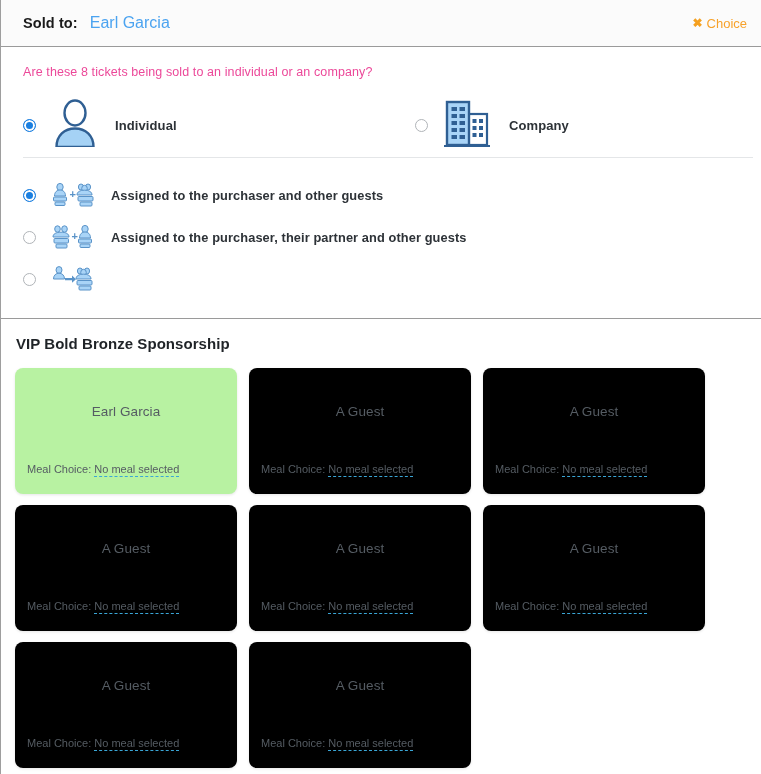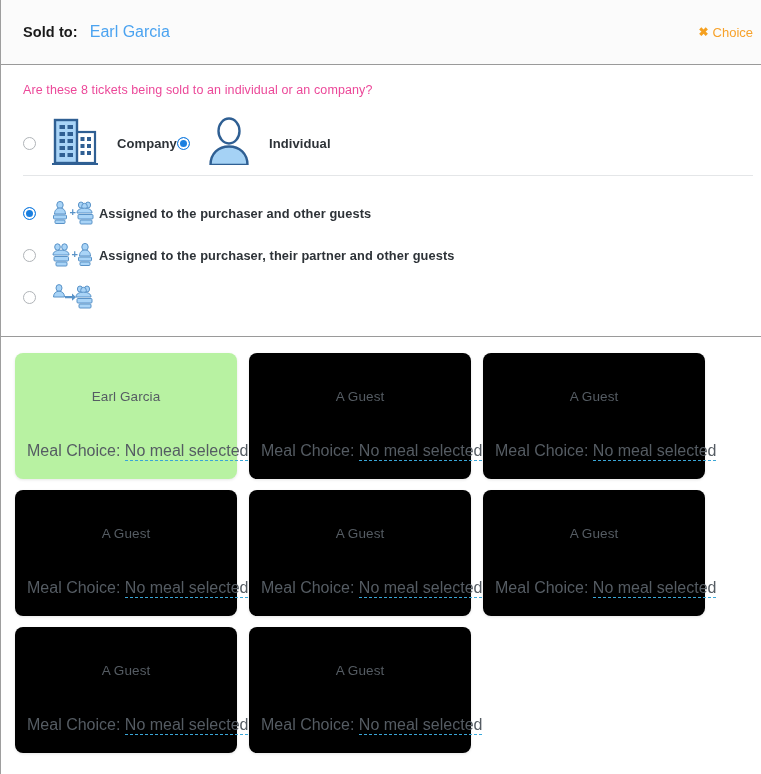--- a/index.html
+++ b/index.html
@@ -19,27 +19,27 @@
     position: relative;
     width: 761px;
     height: 774px;
     box-sizing: border-box;
     border-left: 1px solid #9e9e9e;
     background: #ffffff;
   }
 
   
   .header {
-    height: 65px;
+    height: 47px;
     box-sizing: border-box;
     background: #fbfbfb;
     border-bottom: 1px solid #9a9a9a;
     display: flex;
     align-items: center;
-    padding: 0 4px 0 22px;
+    padding: 0 10px 0 22px;
   }
   .sold-to-label {
     font-size: 14.5px;
     font-weight: bold;
     color: #1a1a1a;
     letter-spacing: 0.1px;
   }
   .sold-to-name {
     font-size: 16px;
     color: #4ba3f0;
@@ -141,21 +141,21 @@
     width: 48px;
     flex: 0 0 auto;
     display: flex;
     align-items: center;
     justify-content: flex-start;
   }
   .assign-label {
     font-size: 12.8px;
     font-weight: bold;
     color: #2d3237;
-    margin-left: 0;
+    margin-left: 12px;
     letter-spacing: 0.1px;
   }
 
   
   .tickets-section {
     padding: 16px 14px 0 14px;
     box-sizing: border-box;
   }
   .tickets-title {
     font-size: 15px;
@@ -187,22 +187,22 @@
     font-size: 13.5px;
     color: #555c63;
     margin-top: 36px;
     letter-spacing: 0.1px;
   }
   .card-meal {
     position: absolute;
     bottom: 19px;
     left: 0;
     right: 0;
-    text-align: center;
-    font-size: 16px;
+    text-align: left;
+    font-size: 11px;
     color: #555c63;
     white-space: nowrap;
     padding-left: 12px;
   }
   .meal-value {
     border-bottom: 1px dashed #3aa6d6;
     padding-bottom: 1px;
     cursor: pointer;
   }
 </style>
@@ -219,20 +219,31 @@
       <span class="clear-x">✖</span>
       <span>Choice</span>
     </span>
   </div>
 
   <div class="type-section">
 
     <div class="question">Are these 8 tickets being sold to an individual or an company?</div>
 
     <div class="entity-row">
+
+      <div class="entity-opt individual">
+        <span class="radio checked"></span>
+        <span class="icon-person">
+          <svg width="48" height="48" viewBox="0 0 48 48">
+            <ellipse cx="24" cy="14" rx="10.5" ry="12.5" fill="#ffffff" stroke="#2f5f93" stroke-width="2.4"></ellipse>
+            <path d="M5.5 48 C5.5 36.5 13.5 29.5 24 29.5 C34.5 29.5 42.5 36.5 42.5 48 Z" fill="#a5d2f5" stroke="#2f5f93" stroke-width="2.4"></path>
+          </svg>
+        </span>
+        <span class="entity-label">Individual</span>
+      </div>
 
       <div class="entity-opt company">
         <span class="radio"></span>
         <span class="icon-company">
           <svg width="52" height="48" viewBox="0 0 52 48">
 
             <rect x="27" y="15" width="19" height="31" fill="#ffffff" stroke="#2f5f93" stroke-width="2.2"></rect>
             <rect x="31.5" y="20" width="4" height="4" fill="#2f5f93"></rect>
             <rect x="38" y="20" width="4" height="4" fill="#2f5f93"></rect>
             <rect x="31.5" y="27" width="4" height="4" fill="#2f5f93"></rect>
@@ -250,31 +261,20 @@
             <rect x="10.5" y="29" width="5.5" height="4" fill="#2f5f93"></rect>
             <rect x="18.5" y="29" width="5.5" height="4" fill="#2f5f93"></rect>
             <rect x="10.5" y="36" width="5.5" height="4" fill="#2f5f93"></rect>
             <rect x="18.5" y="36" width="5.5" height="4" fill="#2f5f93"></rect>
             <rect x="3" y="46" width="46" height="2.2" fill="#2f5f93"></rect>
           </svg>
         </span>
         <span class="entity-label">Company</span>
       </div>
 
-      <div class="entity-opt individual">
-        <span class="radio checked"></span>
-        <span class="icon-person">
-          <svg width="48" height="48" viewBox="0 0 48 48">
-            <ellipse cx="24" cy="14" rx="10.5" ry="12.5" fill="#ffffff" stroke="#2f5f93" stroke-width="2.4"></ellipse>
-            <path d="M5.5 48 C5.5 36.5 13.5 29.5 24 29.5 C34.5 29.5 42.5 36.5 42.5 48 Z" fill="#a5d2f5" stroke="#2f5f93" stroke-width="2.4"></path>
-          </svg>
-        </span>
-        <span class="entity-label">Individual</span>
-      </div>
-
     </div>
 
     <div class="inner-divider"></div>
 
     <div class="assign-list">
 
       <div class="assign-row">
         <span class="radio checked"></span>
         <span class="assign-icon">
           <svg width="46" height="26" viewBox="0 0 46 26">
@@ -339,20 +339,21 @@
               <rect x="28" y="20" width="12" height="4" rx="1"></rect>
             </g>
           </svg>
         </span>
       </div>
 
     </div>
   </div>
 
   <div class="tickets-section">
+    <div class="tickets-title">VIP Bold Bronze Sponsorship</div>
 
     <div class="card-grid">
 
       <div class="card is-purchaser">
         <span class="card-name">Earl Garcia</span>
         <span class="card-meal">
           <span>Meal Choice:</span>
           <span class="meal-value">No meal selected</span>
         </span>
       </div>

